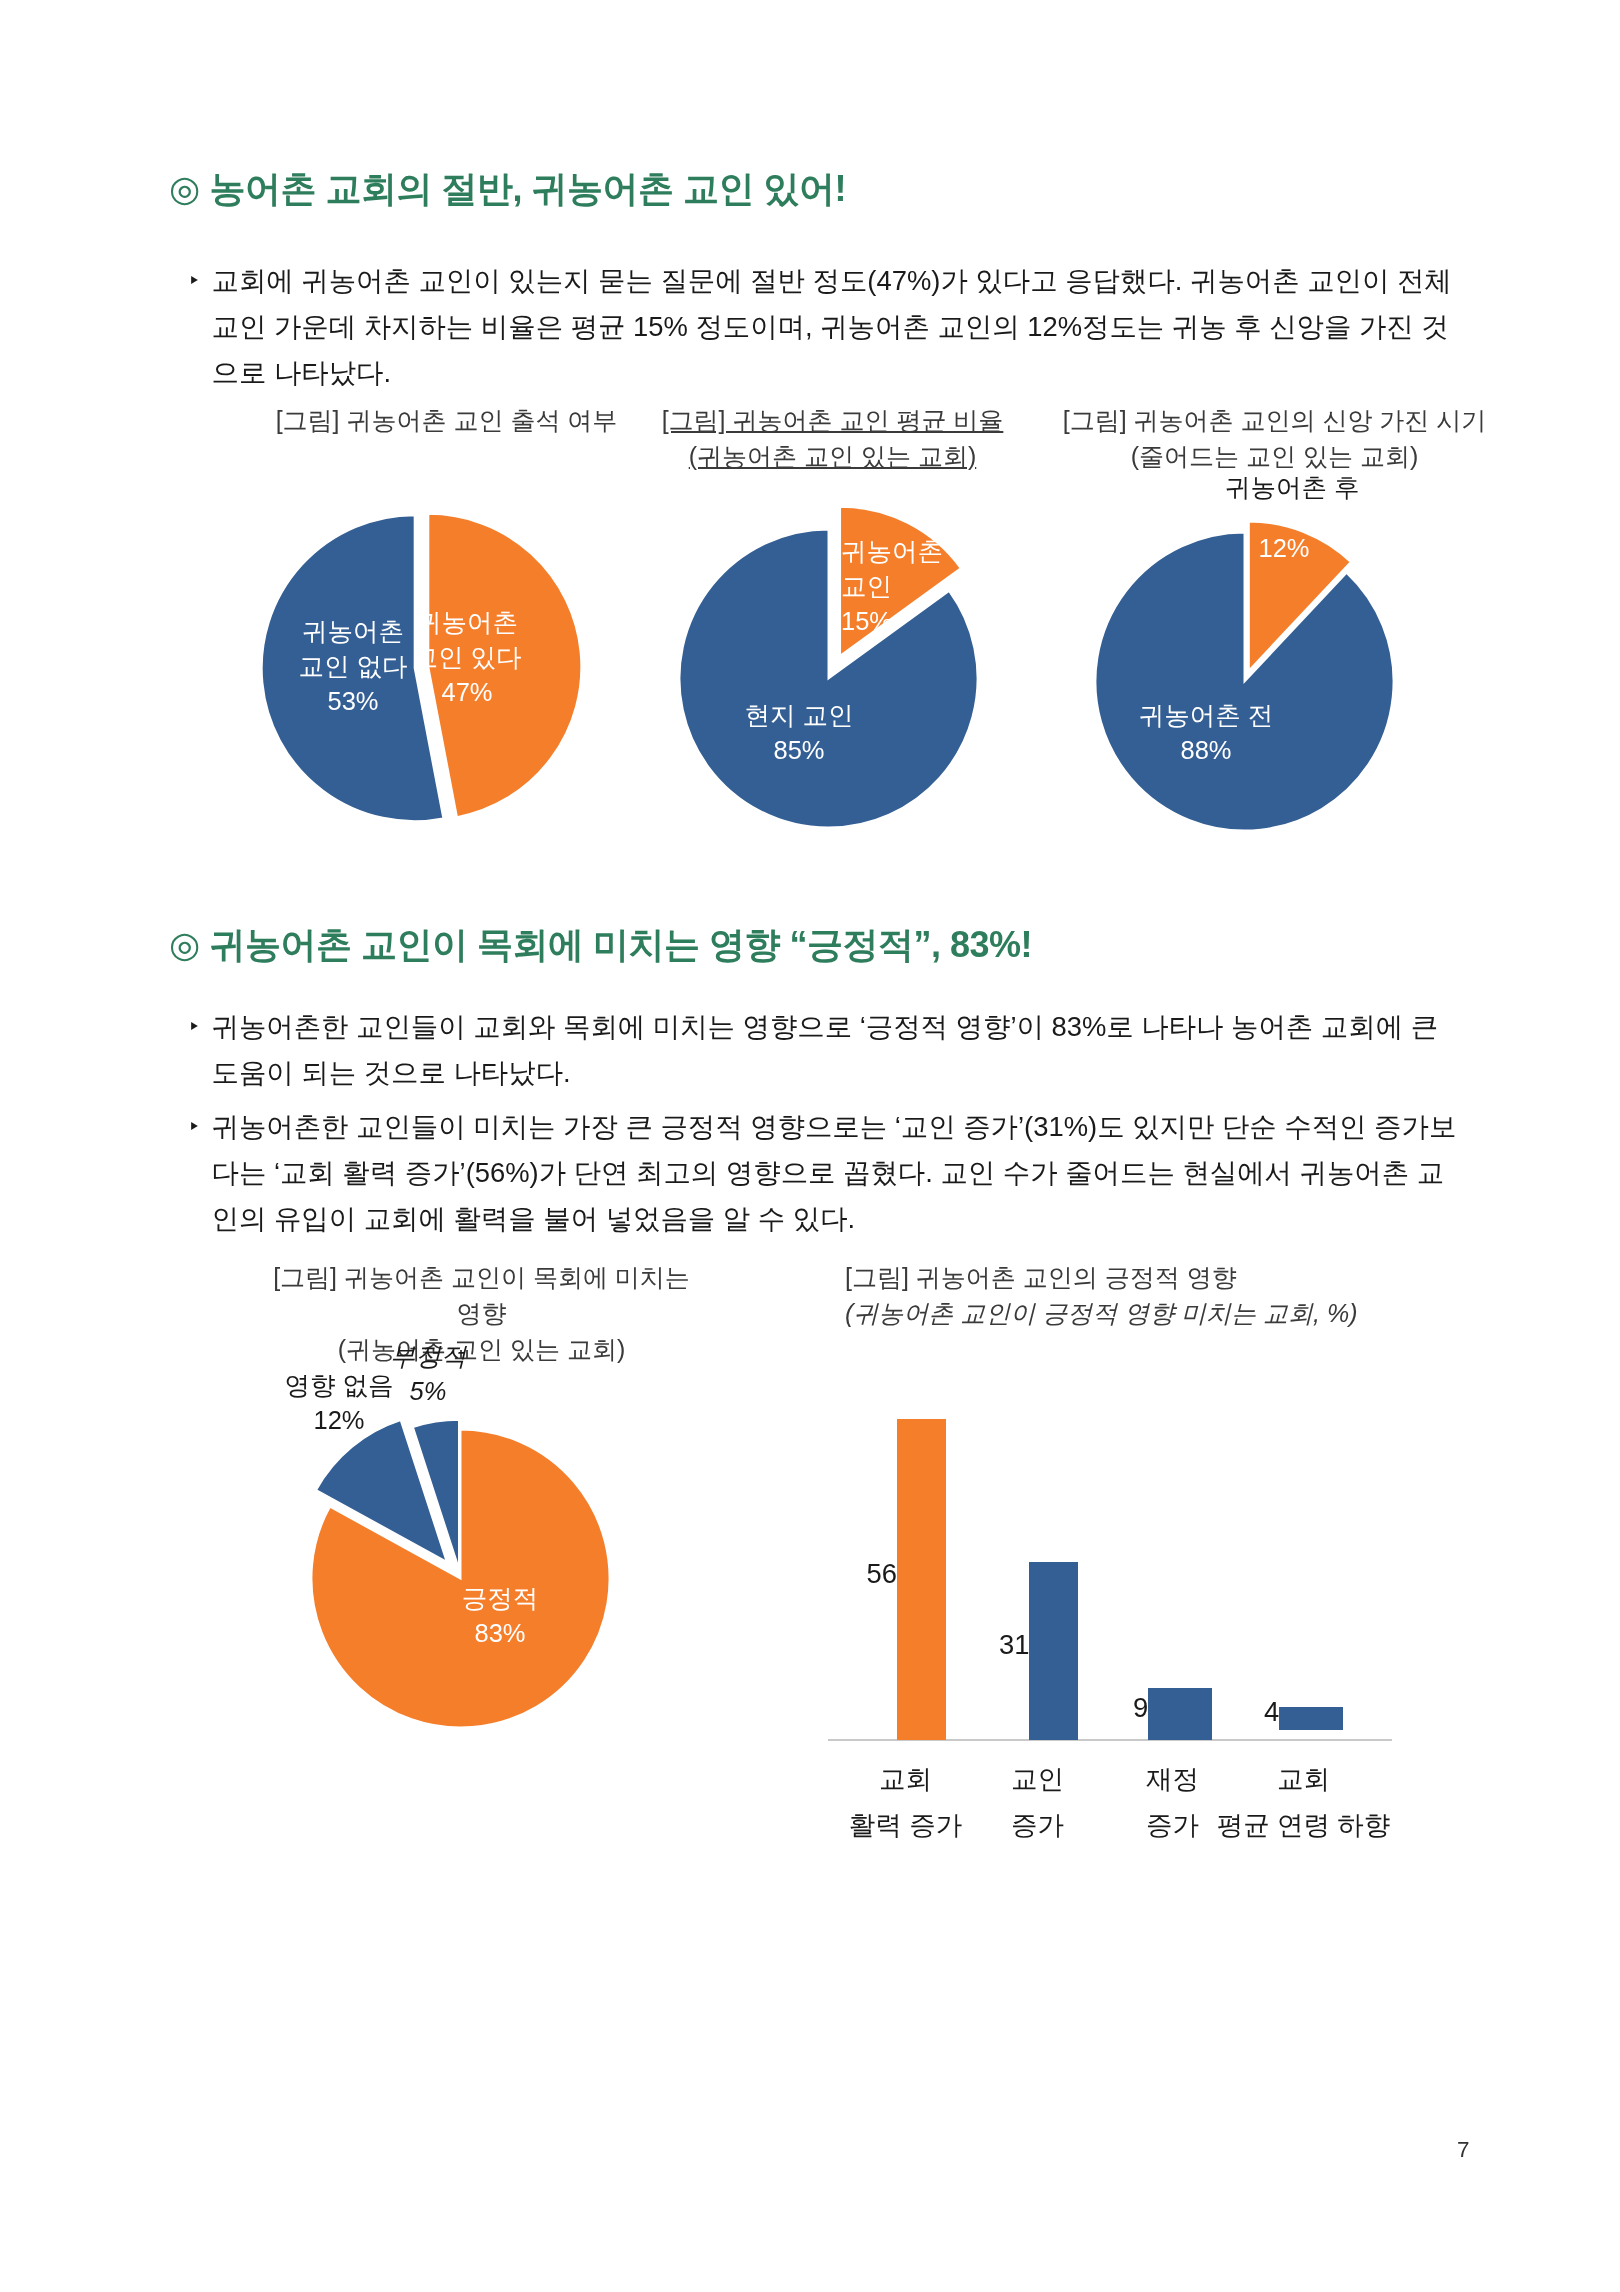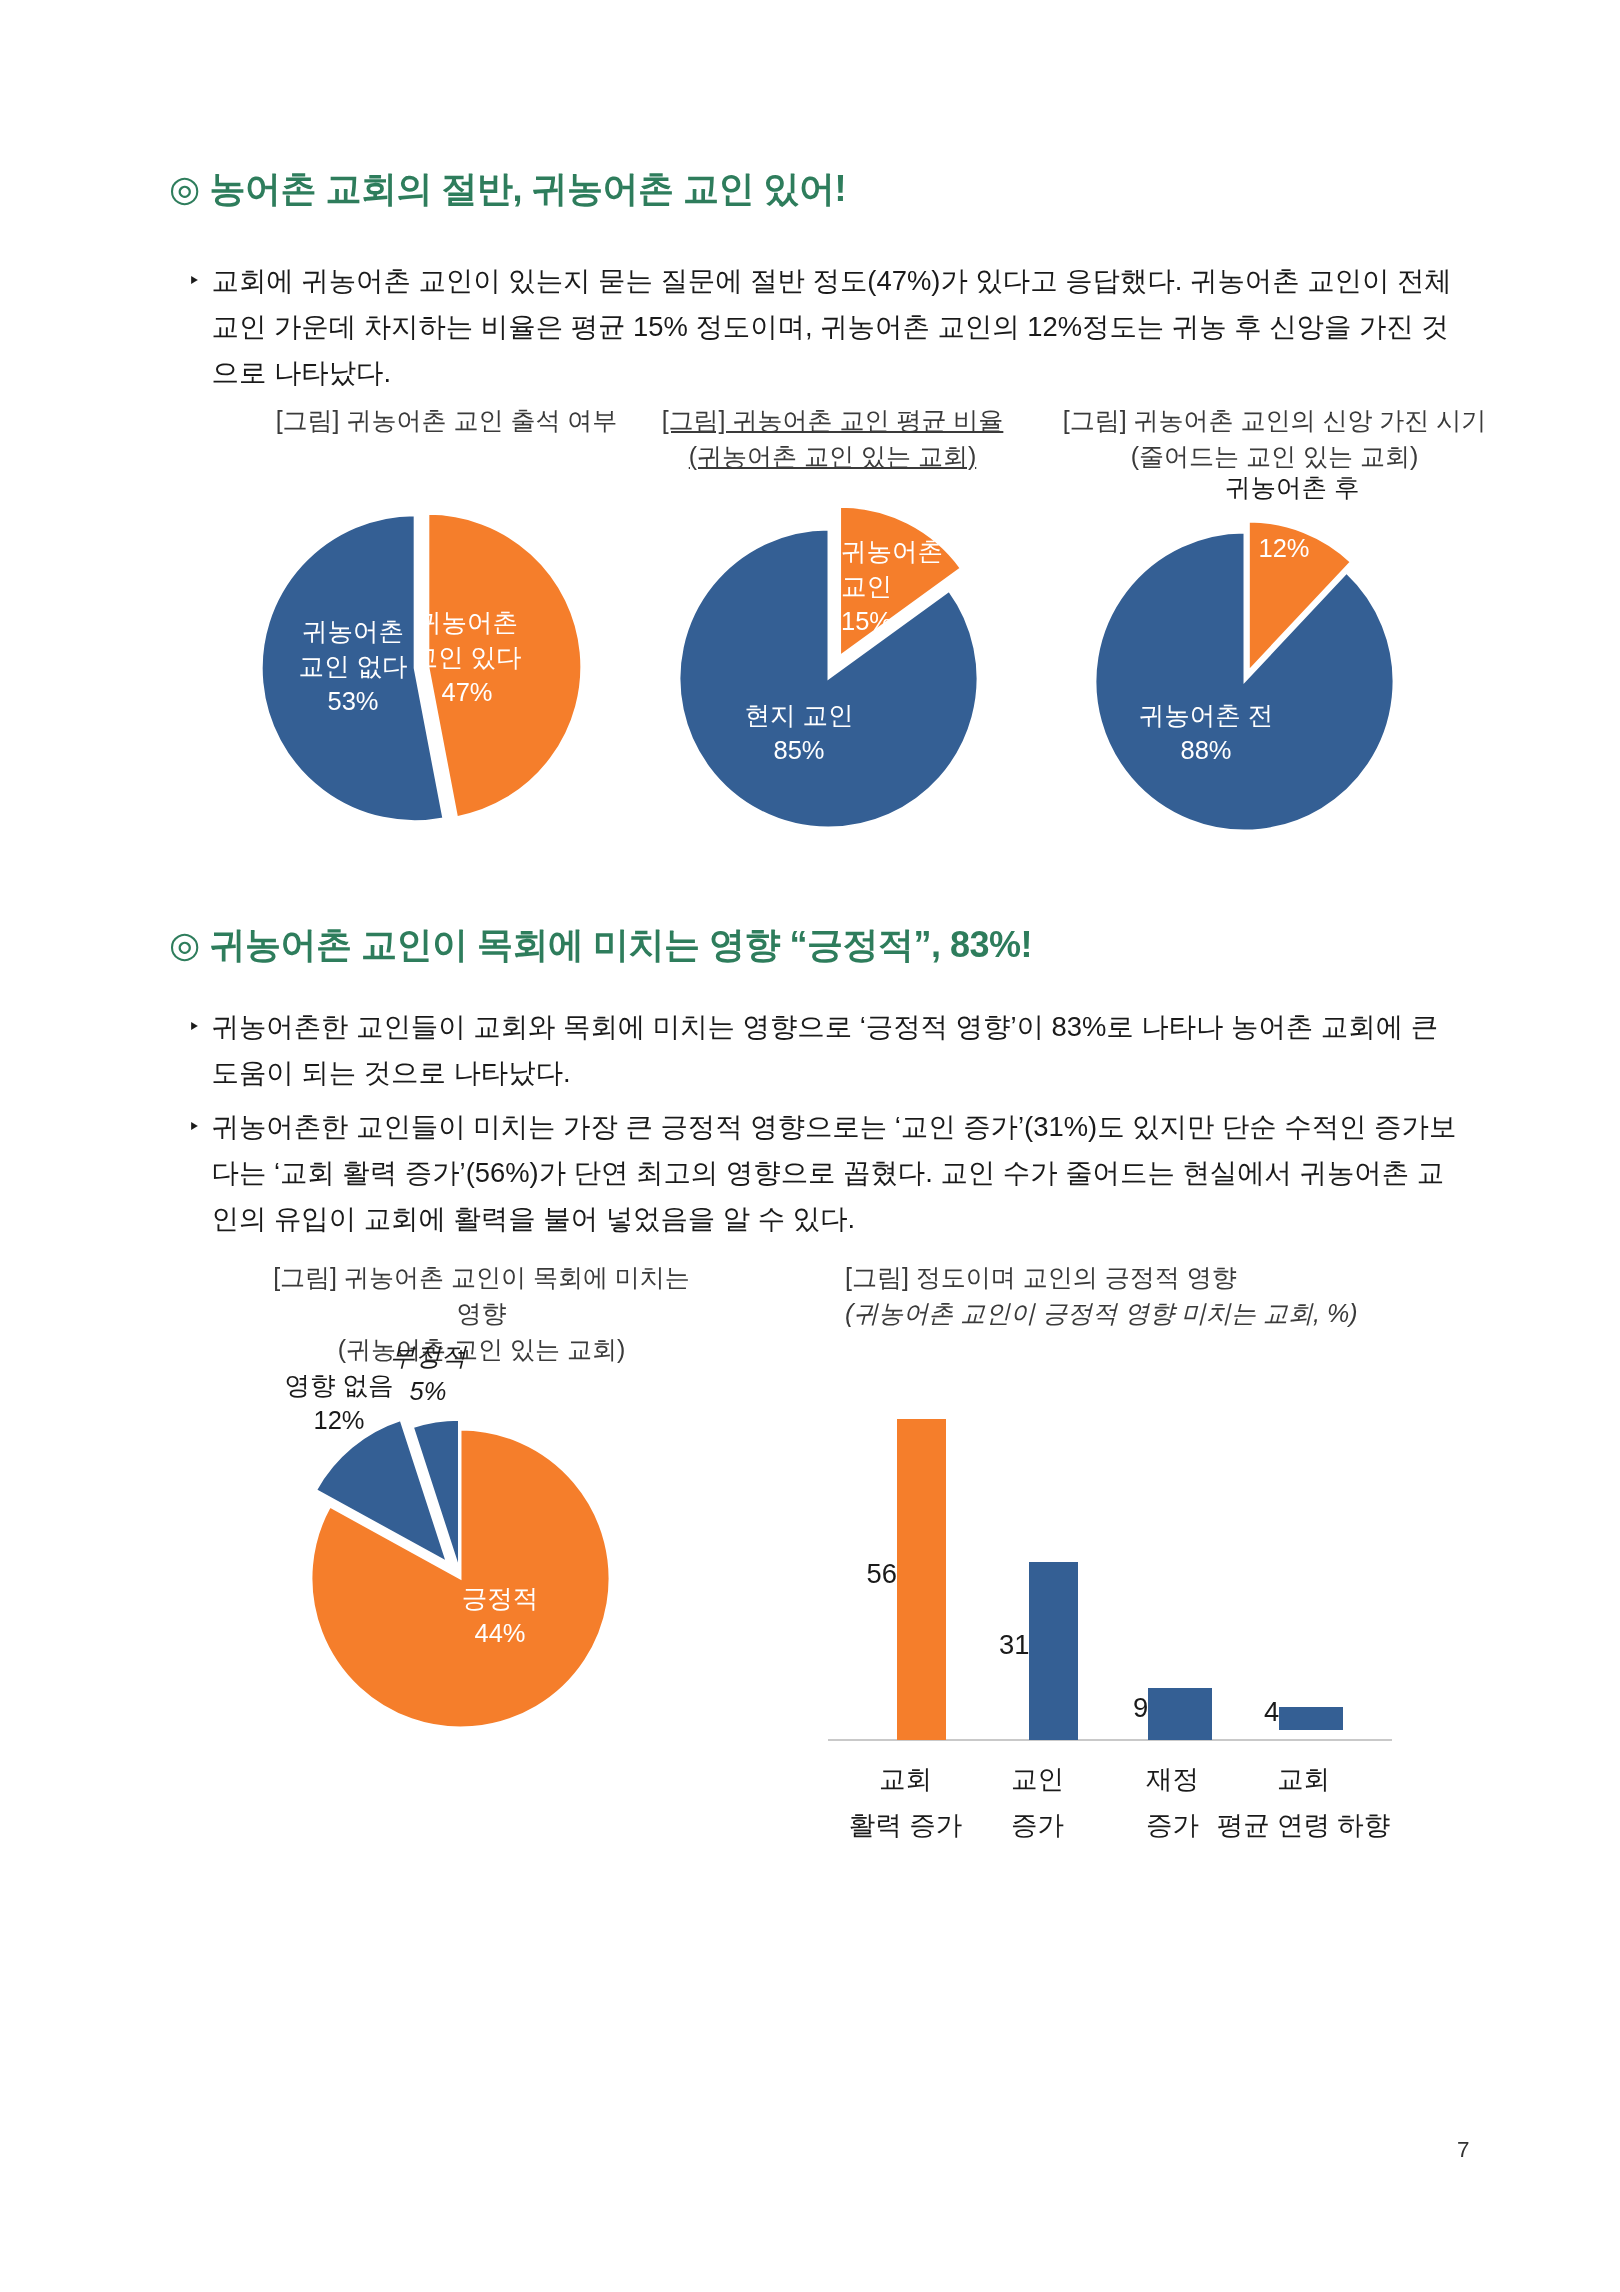--- a/index.html
+++ b/index.html
@@ -102,36 +102,36 @@
   </div>
 
   <div class="para" style="left:188px;top:1104px;width:1282px;">
     <span class="bullet">‣</span>
     <div class="ptext">귀농어촌한 교인들이 미치는 가장 큰 긍정적 영향으로는 ‘교인 증가’(31%)도 있지만 단순 수적인 증가보다는 ‘교회 활력 증가’(56%)가 단연 최고의 영향으로 꼽혔다. 교인 수가 줄어드는 현실에서 귀농어촌 교인의 유입이 교회에 활력을 불어 넣었음을 알 수 있다.</div>
   </div>
 
   <div class="caption" style="left:261px;top:1259px;width:441px;">[그림] 귀농어촌 교인이 목회에 미치는 영향
 (귀농어촌 교인 있는 교회)</div>
   <div class="caption left" style="left:845px;top:1259px;">
-    <div class="cap-line1">[그림] 정도이며 교인의 긍정적 영향</div>
+    <div class="cap-line1">[그림] 귀농어촌 교인의 긍정적 영향</div>
     <div class="cap-line2">(귀농어촌 교인이 긍정적 영향 미치는 교회, %)</div>
   </div>
 
   <div class="pie-wrap" style="left:284px;top:1402px;">
     <svg width="353" height="353" viewBox="-180 -180 360 360">
         <path d="M 0.00 0.00 L 0.00 -152.00 A 152 152 0 1 1 -133.20 -73.23 Z" fill="#F57E2B" stroke="#ffffff" stroke-width="2"></path>
         <path d="M -14.02 -16.95 L -147.22 -90.18 A 152 152 0 0 1 -60.99 -161.51 Z" fill="#345F94" stroke="#ffffff" stroke-width="2"></path>
         <path d="M -1.56 -9.88 L -48.53 -154.44 A 152 152 0 0 1 -1.56 -161.88 Z" fill="#345F94" stroke="#ffffff" stroke-width="2"></path>
       </svg>
     <div class="pie-label dark" style="left:144px;top:-63px;font-style:italic;">부정적
 5%</div>
     <div class="pie-label dark" style="left:55px;top:-34px;">영향 없음
 12%</div>
     <div class="pie-label" style="left:216px;top:214px;">긍정적
-44%</div>
+83%</div>
   </div>
 
   <div class="barchart">
     <div class="bar-axis"></div>
 
     <div class="bar-col" style="left:25.5px;">
       <div class="bar-value">56</div>
       <div class="bar" style="height: 321px; background: rgb(245, 126, 43);"></div>
     </div>
     <div class="bar-col" style="left:158px;">

